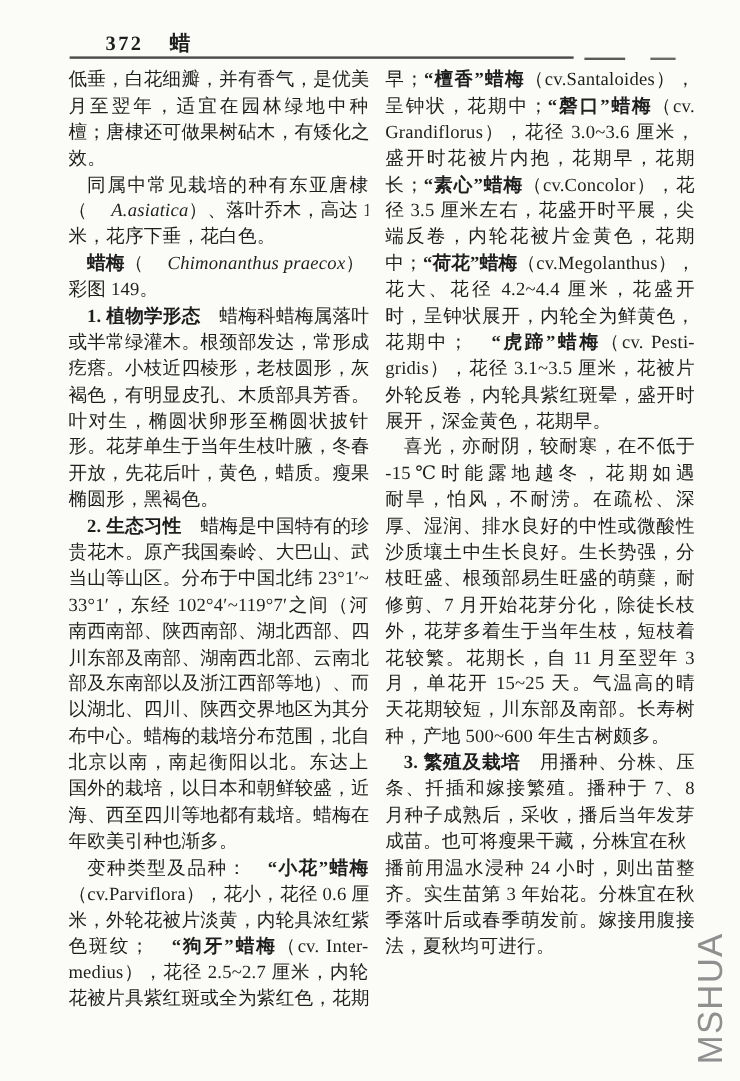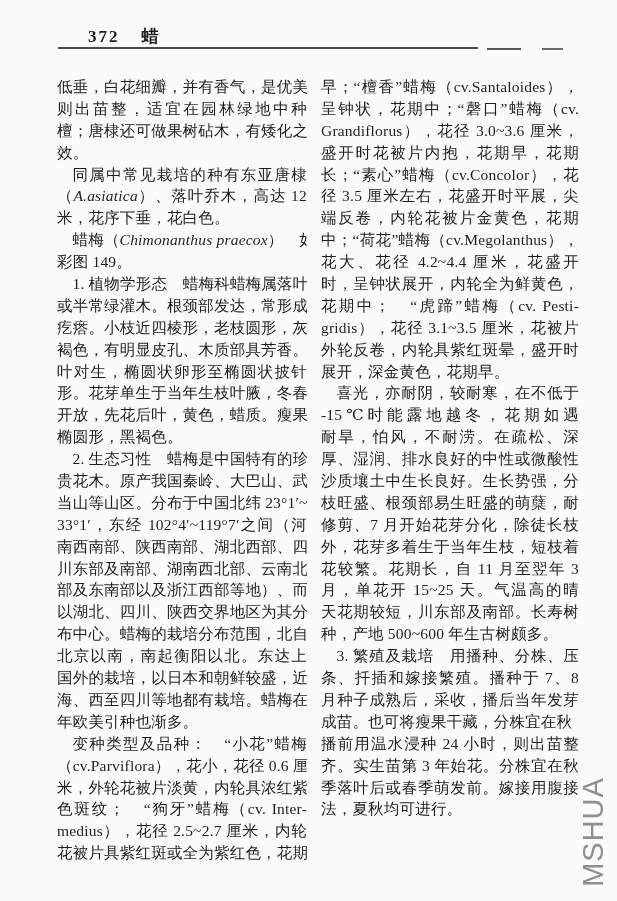--- a/index.html
+++ b/index.html
@@ -26,39 +26,39 @@
     position: absolute; top: 48px; left: 487px; width: 34px; height: 2px;
     background: #5a5a5a;
   }
   .rule-dash2 {
     position: absolute; top: 48px; left: 542px; width: 21px; height: 2px;
     background: #6a6a6a;
   }
 
   
   .columns {
-    position: absolute; top: 76px; left: 57px;
+    position: absolute; top: 56px; left: 57px;
     display: flex; gap: 14px;
   }
   .col { display: block; }
   .col-left  { width: 250px; }
   .col-right { width: 258px; }
 
   .line {
     height: 21.9px; line-height: 21.9px;
     font-size: 15.5px;
     text-align: justify; text-align-last: justify;
     text-justify: inter-character;
     overflow: hidden; white-space: nowrap;
     letter-spacing: 0.2px;
   }
   .line.end { text-align-last: left; }
   .line.indent { text-indent: 1em; }
-  .line b { font-weight: normal; }
-  .line i { font-style: italic; }
+  .line b { font-weight: bold; }
+  .line i { font-style: italic; margin-left: 20px; }
 
   
   .watermark {
     position: absolute; left: 593px; top: 832px;
     transform: translate(-50%, -50%) rotate(-90deg);
     transform-origin: center;
     font-family: "Liberation Sans", "DejaVu Sans", sans-serif;
     font-size: 29px; font-weight: 400;
     color: #8f8f8f; letter-spacing: 1px;
     white-space: nowrap;
@@ -74,21 +74,21 @@
     <span>蜡</span>
   </div>
 
   <div class="rule-main"></div>
   <div class="rule-dash1"></div>
   <div class="rule-dash2"></div>
 
   <div class="columns">
     <div class="col col-left">
         <div class="line">低垂，白花细瓣，并有香气，是优美</div>
-        <div class="line">则出苗整，适宜在园林绿地中种</div>
+        <div class="line">月至翌年，适宜在园林绿地中种</div>
         <div class="line">檀；唐棣还可做果树砧木，有矮化之</div>
         <div class="line end">效。</div>
         <div class="line indent">同属中常见栽培的种有东亚唐棣</div>
         <div class="line">（<i>A.asiatica</i>）、落叶乔木，高达 12</div>
         <div class="line end">米，花序下垂，花白色。</div>
         <div class="line indent"><b>蜡梅</b>（<i>Chimonanthus praecox</i>）　如</div>
         <div class="line end">彩图 149。</div>
         <div class="line indent"><b>1. 植物学形态</b>　蜡梅科蜡梅属落叶</div>
         <div class="line">或半常绿灌木。根颈部发达，常形成</div>
         <div class="line">疙瘩。小枝近四棱形，老枝圆形，灰</div>

